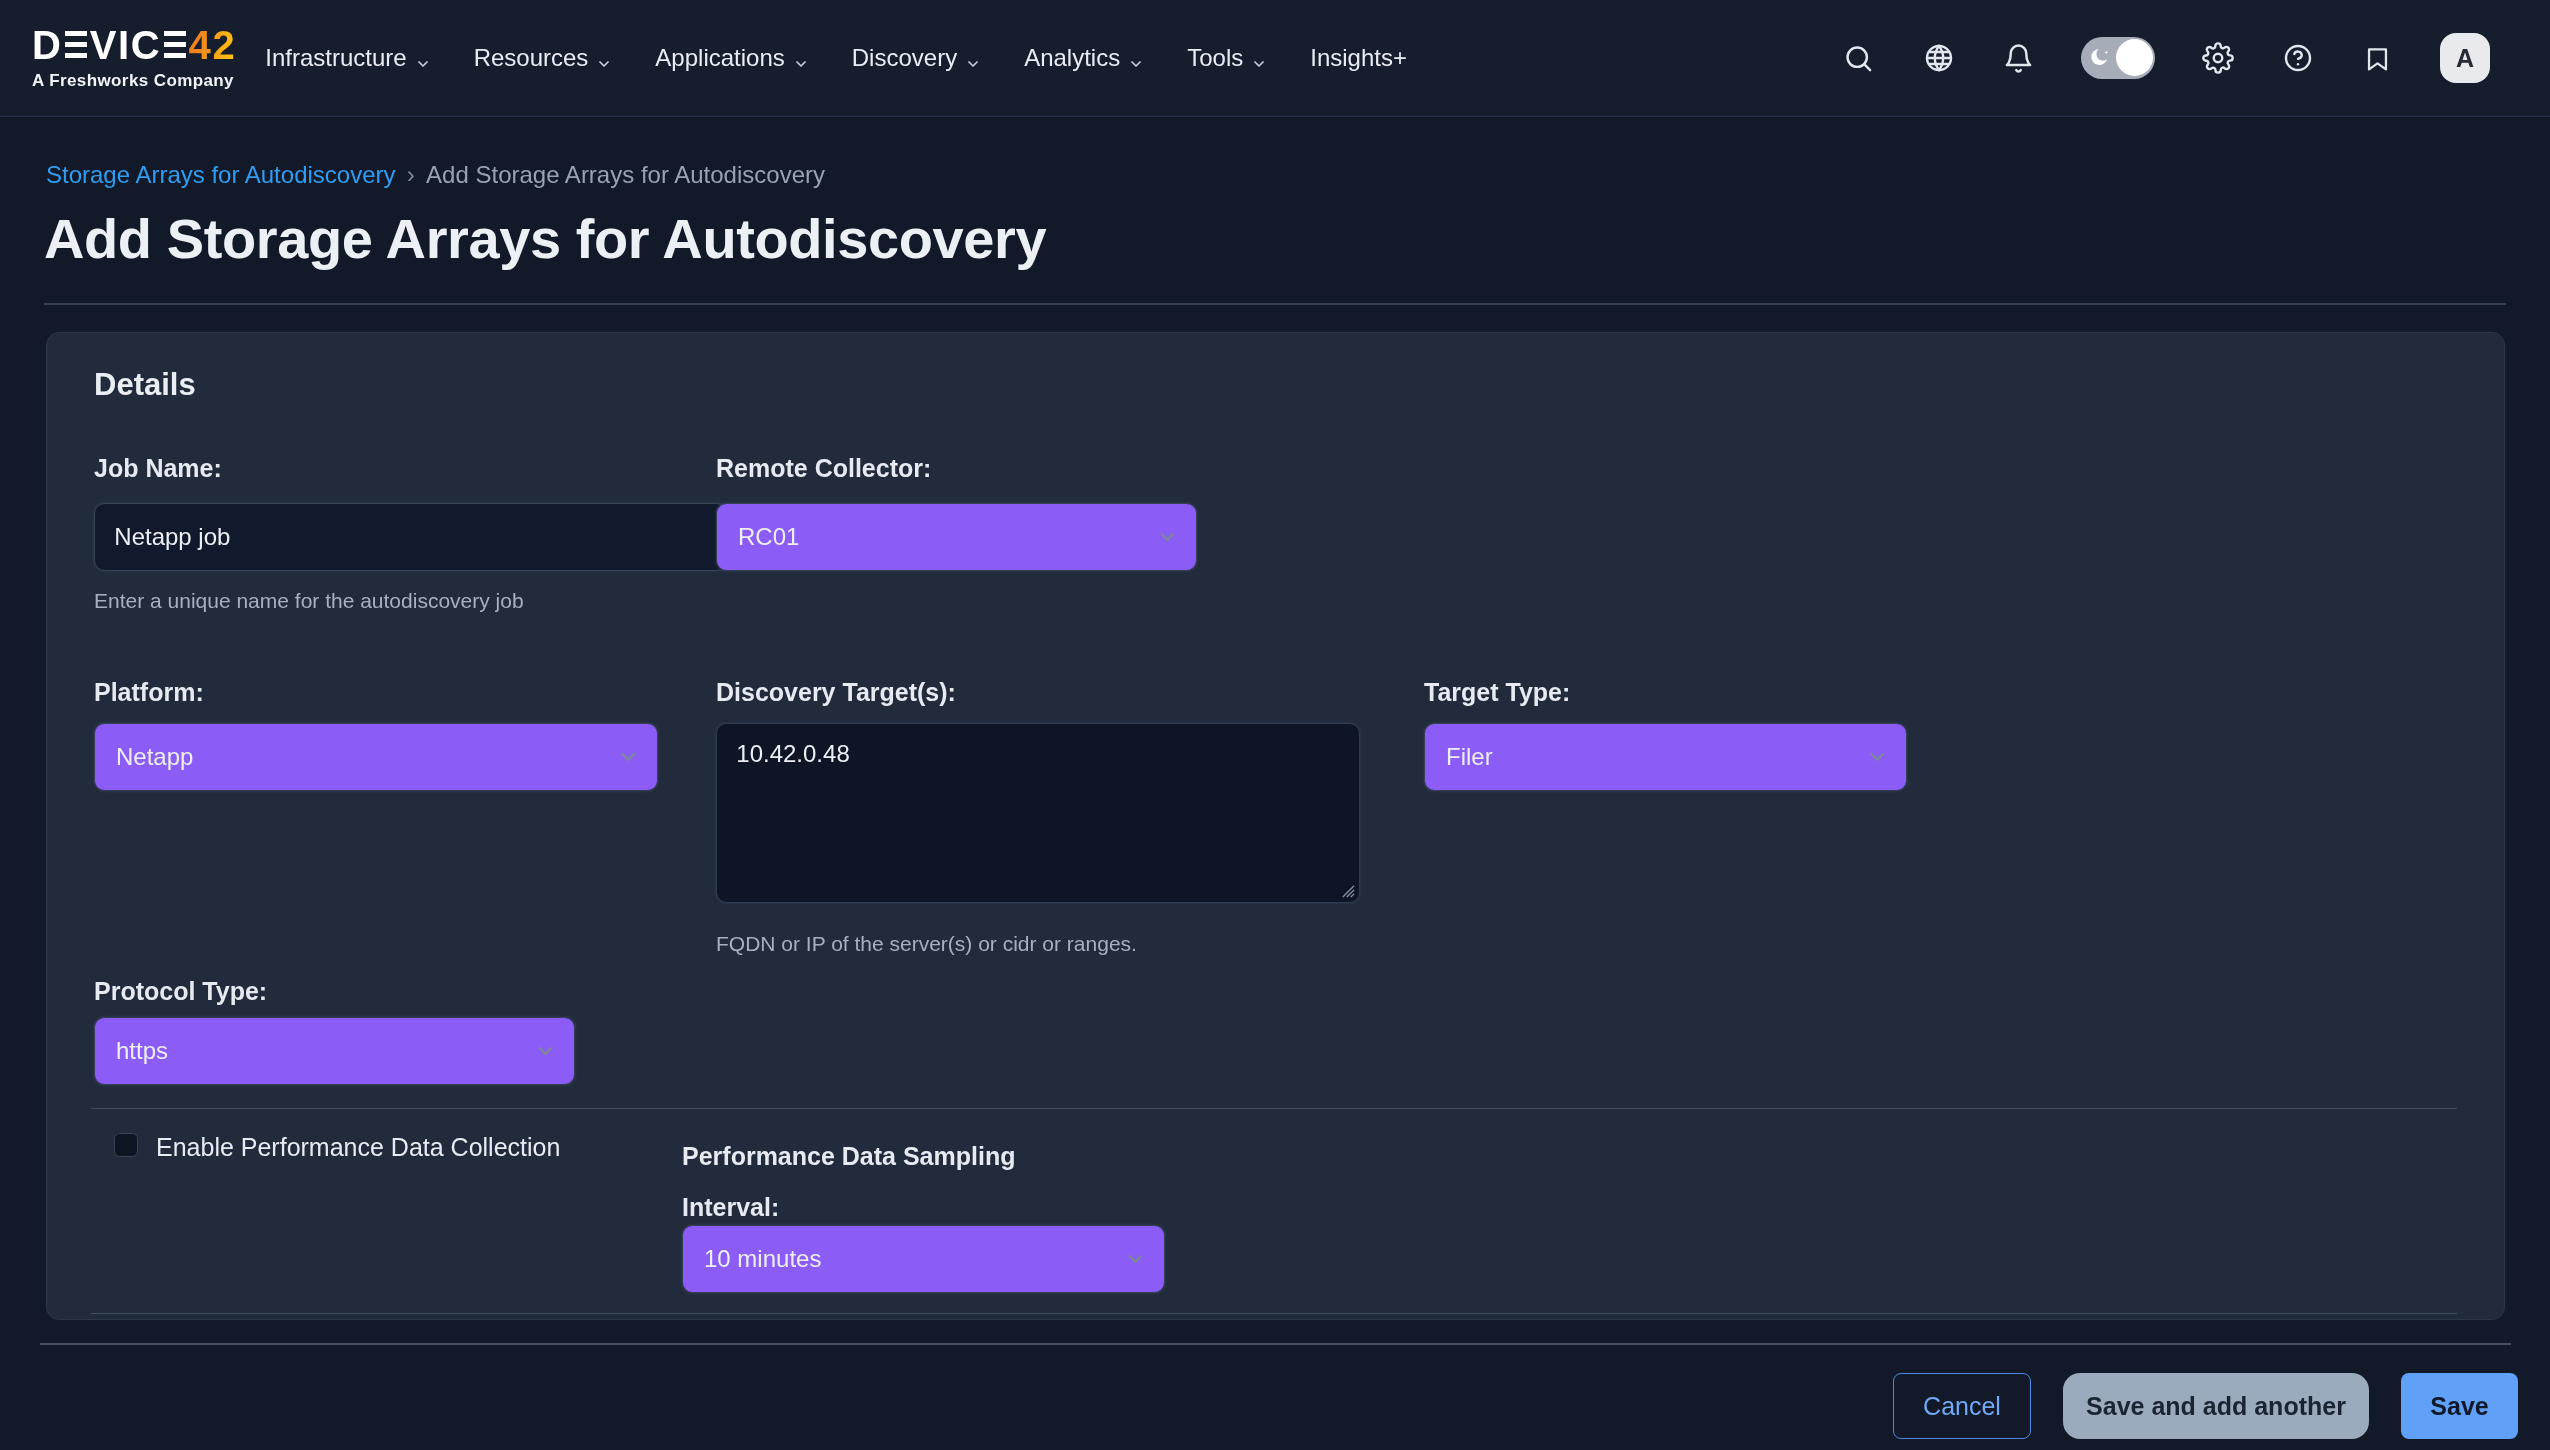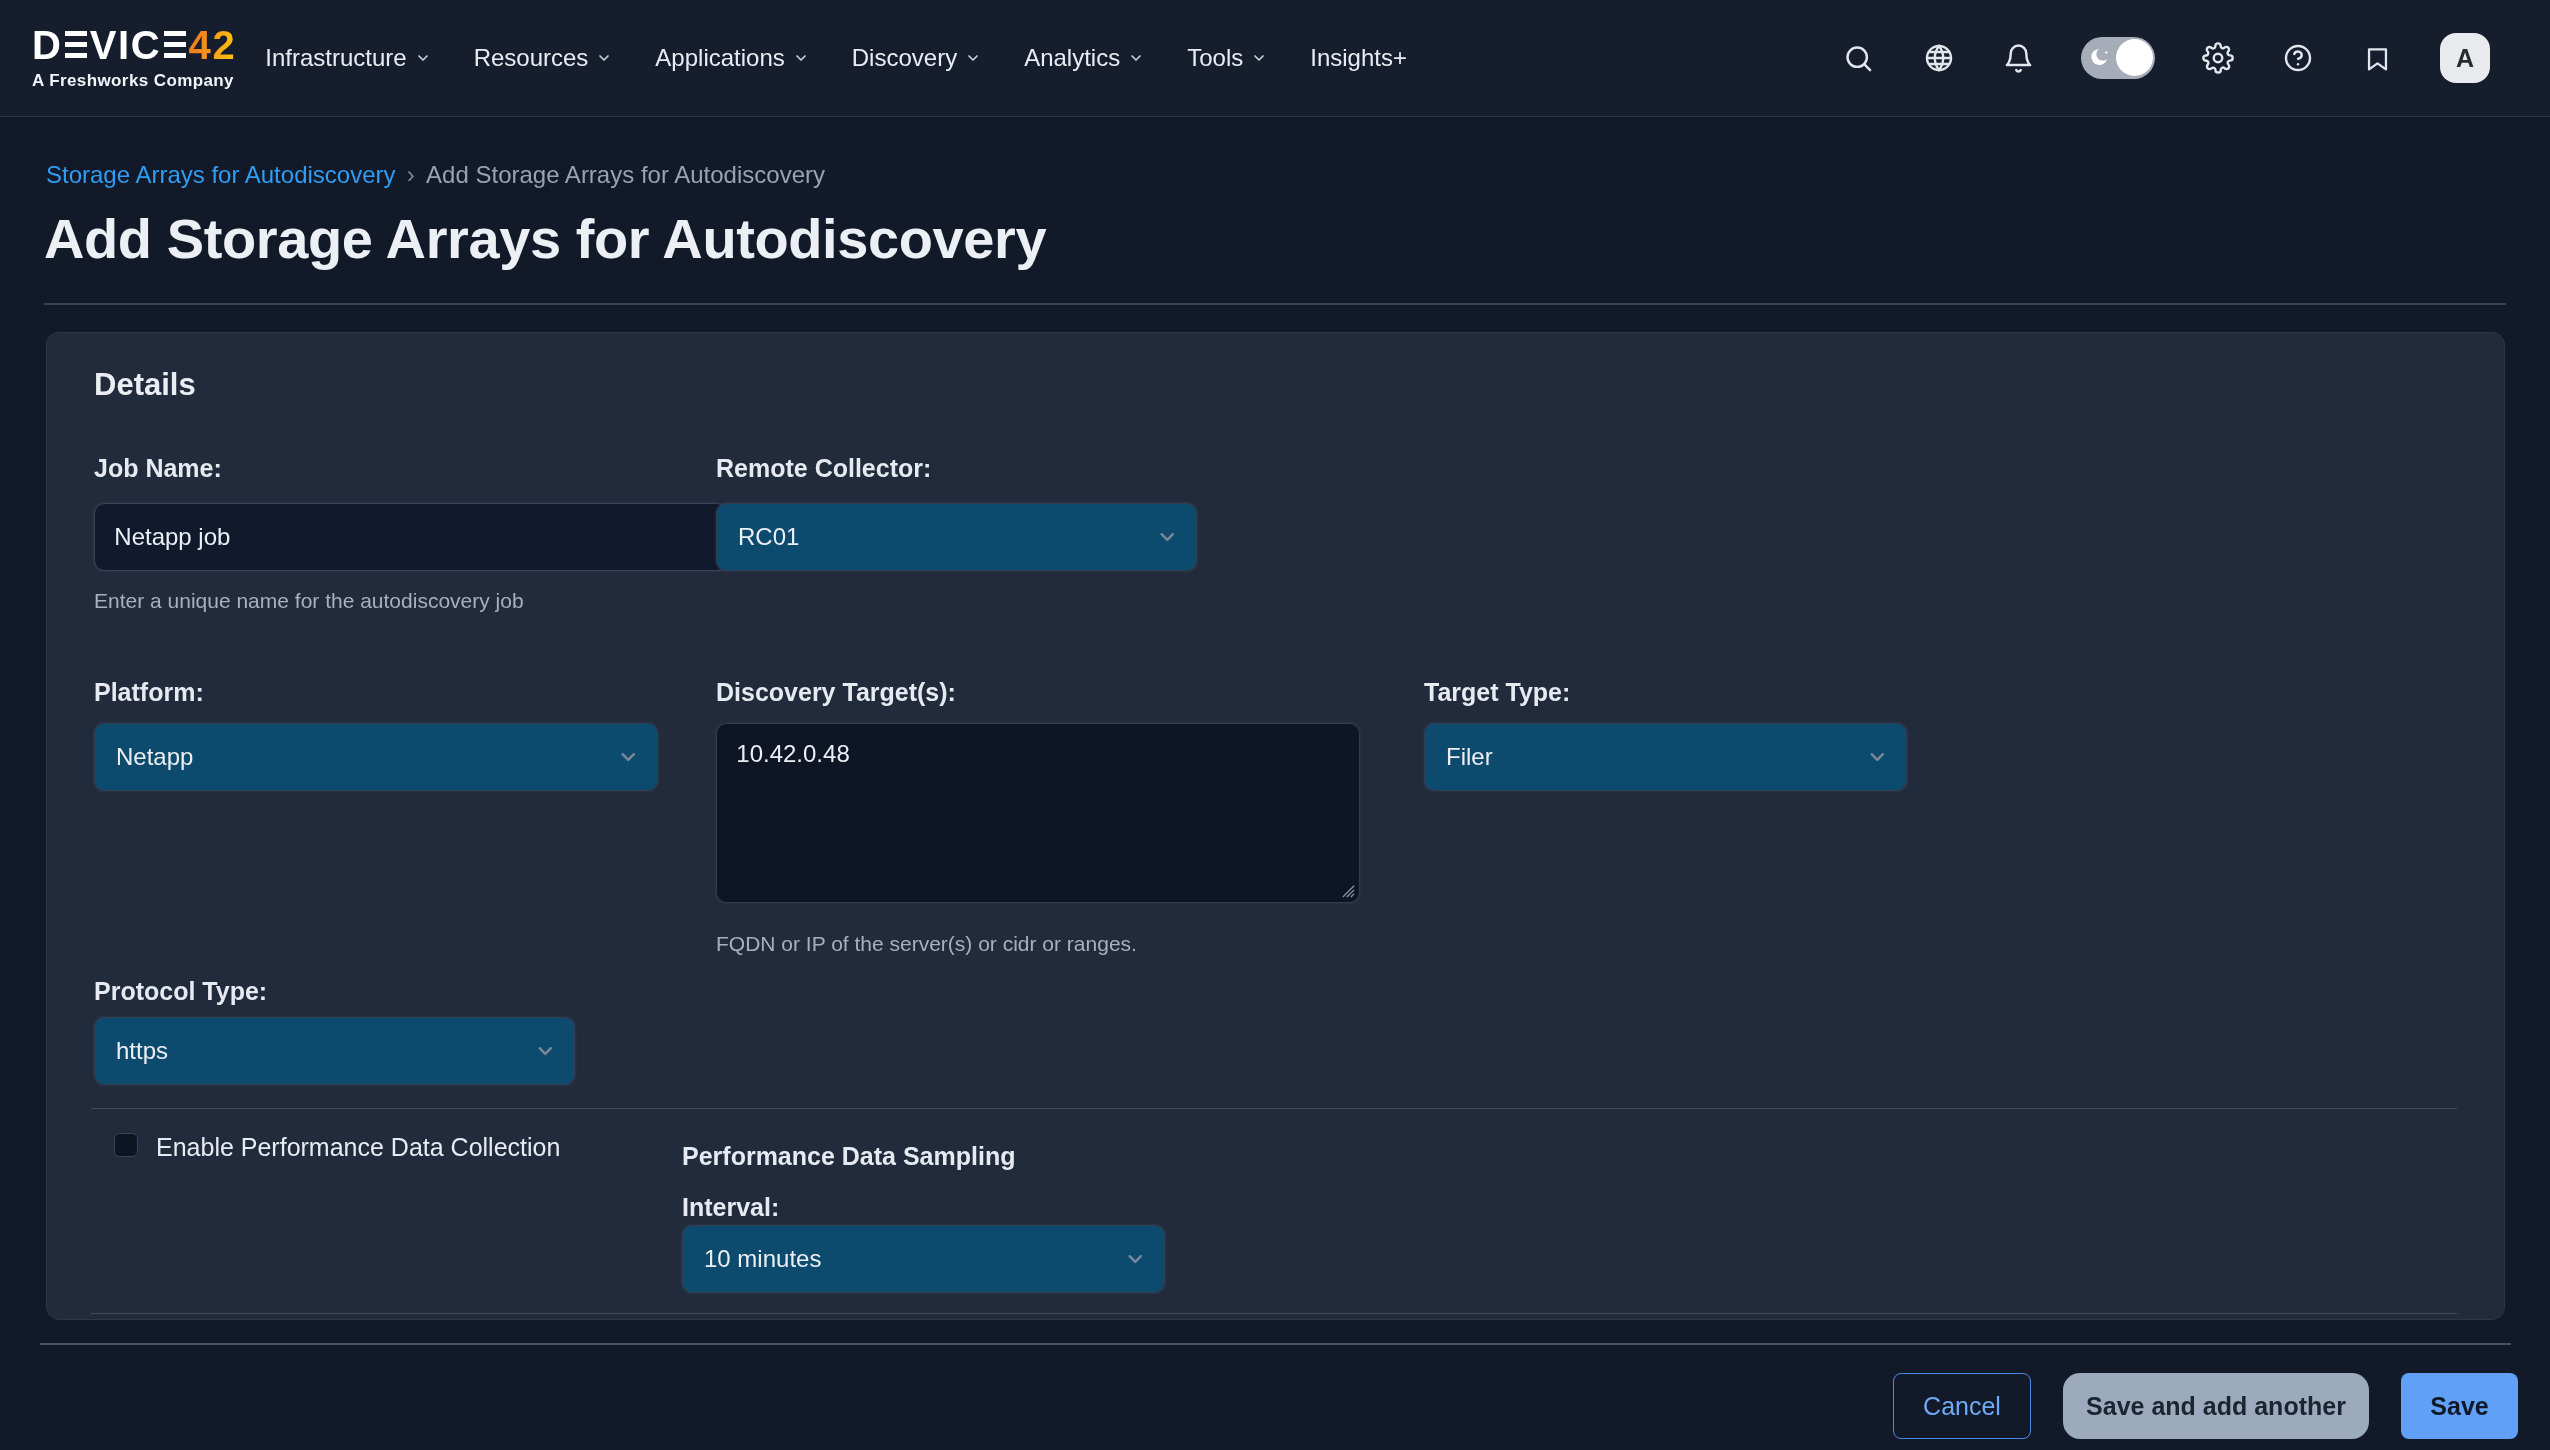--- a/index.html
+++ b/index.html
@@ -12,21 +12,21 @@
             border-bottom:0.8px solid #28324a; display:flex; align-items:center; padding:0 60px 0 32px; }
   .logo { display:flex; flex-direction:column; justify-content:center; cursor:pointer; }
   .logo-main { display:flex; align-items:center; font-size:40px; font-weight:700; letter-spacing:1.6px; color:#ffffff; line-height:1; }
   .logo-e { display:inline-block; width:22.5px; height:27px; margin:0 2.4px;
             background:linear-gradient(to bottom,#fff 0 4.8px,transparent 4.8px 11.3px,#fff 11.3px 16px,transparent 16px 22.5px,#fff 22.5px 27px); }
   .logo-accent { background:linear-gradient(100deg,#f0811f 20%,#ffc110 90%);
                  -webkit-background-clip:text; background-clip:text; color:transparent; }
   .logo-sub { margin-top:6.4px; font-size:17px; font-weight:600; letter-spacing:0.4px; color:#f2f4f8; }
 
   .menu { display:flex; align-items:center; gap:43px; margin-left:29px; }
-  .menu-item { display:flex; align-items:center; gap:8px; font-size:24px; font-weight:500; color:#e9edf3; cursor:pointer; white-space:nowrap; }
+  .menu-item { display:flex; align-items:flex-end; gap:8px; font-size:24px; font-weight:500; color:#e9edf3; cursor:pointer; white-space:nowrap; }
   .menu-item svg { opacity:.85; }
 
   .nav-right { margin-left:auto; display:flex; align-items:center; gap:45px; }
   .icon-btn { background:none; border:none; color:#e2e7ee; width:35px; height:35px; display:flex;
               align-items:center; justify-content:center; cursor:pointer; padding:0; }
   .toggle { position:relative; width:74px; height:42px; border-radius:21px; background:#a6adb8; cursor:pointer; flex:none; }
   .toggle .knob { position:absolute; top:2.4px; right:2.4px; width:37px; height:37px; border-radius:50%; background:#ffffff; }
   .toggle svg { position:absolute; left:7.2px; top:8.9px; }
   .avatar { width:50px; height:50px; border-radius:16px; background:#e8eaed; color:#262b33; display:flex;
             align-items:center; justify-content:center; font-size:25px; font-weight:700; cursor:pointer; }
@@ -42,21 +42,21 @@
   
   .card { position:absolute; left:46px; top:332px; width:2459px; height:988px; background:#212b3b;
           border:0.8px solid #2c3748; border-radius:13px; }
   .section-title { position:absolute; left:47px; top:34px; font-size:31px; font-weight:600; color:#eaedf2; }
   .lbl { position:absolute; font-size:25px; font-weight:600; color:#e7ebf1; white-space:nowrap; }
   .help { position:absolute; font-size:21px; color:#a8b0be; white-space:nowrap; }
 
   .text-input { position:absolute; height:68px; background:#111a2c; border:0.8px solid #38445a; border-radius:10.5px;
                 color:#eceff4; font-family:"Liberation Sans", sans-serif; font-size:24px; padding:0 19.3px; outline:none;
                 box-shadow:0 0 0 1.6px rgba(125,145,175,.06); }
-  .select { position:absolute; height:68px; background:#0c4a6e; border:0.8px solid #333f55; border-radius:10.5px;
+  .select { position:absolute; height:68px; background:#8b5cf6; border:0.8px solid #333f55; border-radius:10.5px;
             display:flex; align-items:center; padding:0 48px 0 21px; cursor:pointer;
             box-shadow:0 0 0 1.6px rgba(125,145,175,.07); }
   .select .val { font-size:24px; font-weight:500; color:#edeff3; }
   .select .chev { position:absolute; right:17.7px; top:50%; transform:translateY(-50%); color:#7d8799; }
 
   .textarea-wrap { position:absolute; left:669px; top:390px; width:644px; height:180px; }
   .textarea { width:100%; height:100%; background:#0e1625; border:0.8px solid #303c52; border-radius:10.5px;
               color:#eceff4; font-family:"Liberation Sans", sans-serif; font-size:24px; padding:16px 19.3px;
               resize:none; outline:none; box-shadow:0 0 0 1.6px rgba(125,145,175,.06); }
   .resize-handle { position:absolute; right:4px; bottom:4px; color:#8b94a4; }

